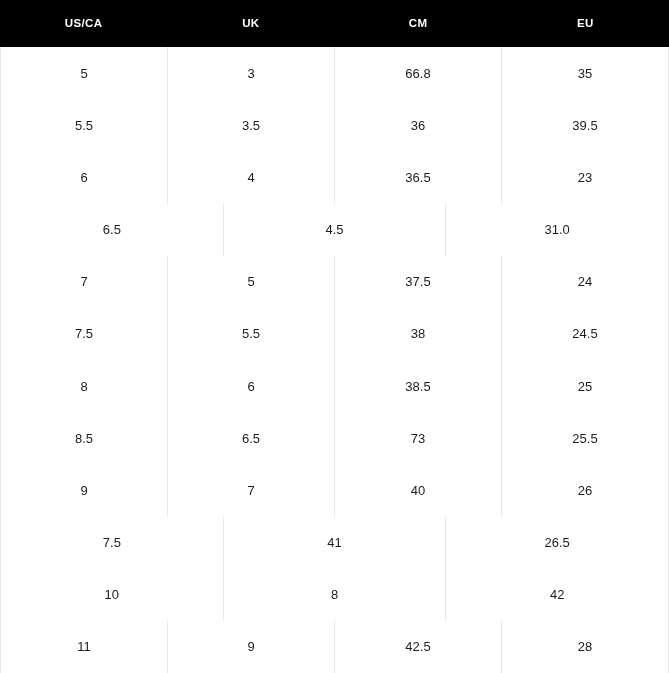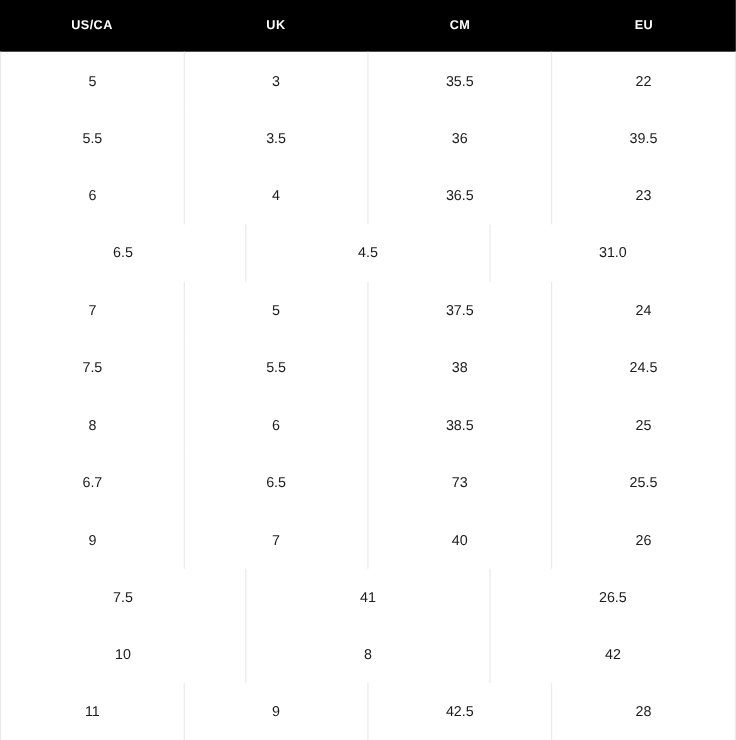--- a/index.html
+++ b/index.html
@@ -81,22 +81,22 @@
     <div class="hcell">UK</div>
     <div class="hcell">CM</div>
     <div class="hcell">EU</div>
   </div>
 
   <div class="chart-body">
 
     <div class="chart-row">
       <div class="cell">5</div>
       <div class="cell">3</div>
-      <div class="cell">35.5</div>
-      <div class="cell">22</div>
+      <div class="cell">66.8</div>
+      <div class="cell">35</div>
     </div>
 
     <div class="chart-row">
       <div class="cell">5.5</div>
       <div class="cell">3.5</div>
       <div class="cell">36</div>
       <div class="cell">39.5</div>
     </div>
 
     <div class="chart-row">
@@ -127,21 +127,21 @@
     </div>
 
     <div class="chart-row">
       <div class="cell">8</div>
       <div class="cell">6</div>
       <div class="cell">38.5</div>
       <div class="cell">25</div>
     </div>
 
     <div class="chart-row">
-      <div class="cell">6.7</div>
+      <div class="cell">8.5</div>
       <div class="cell">6.5</div>
       <div class="cell">73</div>
       <div class="cell">25.5</div>
     </div>
 
     <div class="chart-row">
       <div class="cell">9</div>
       <div class="cell">7</div>
       <div class="cell">40</div>
       <div class="cell">26</div>

